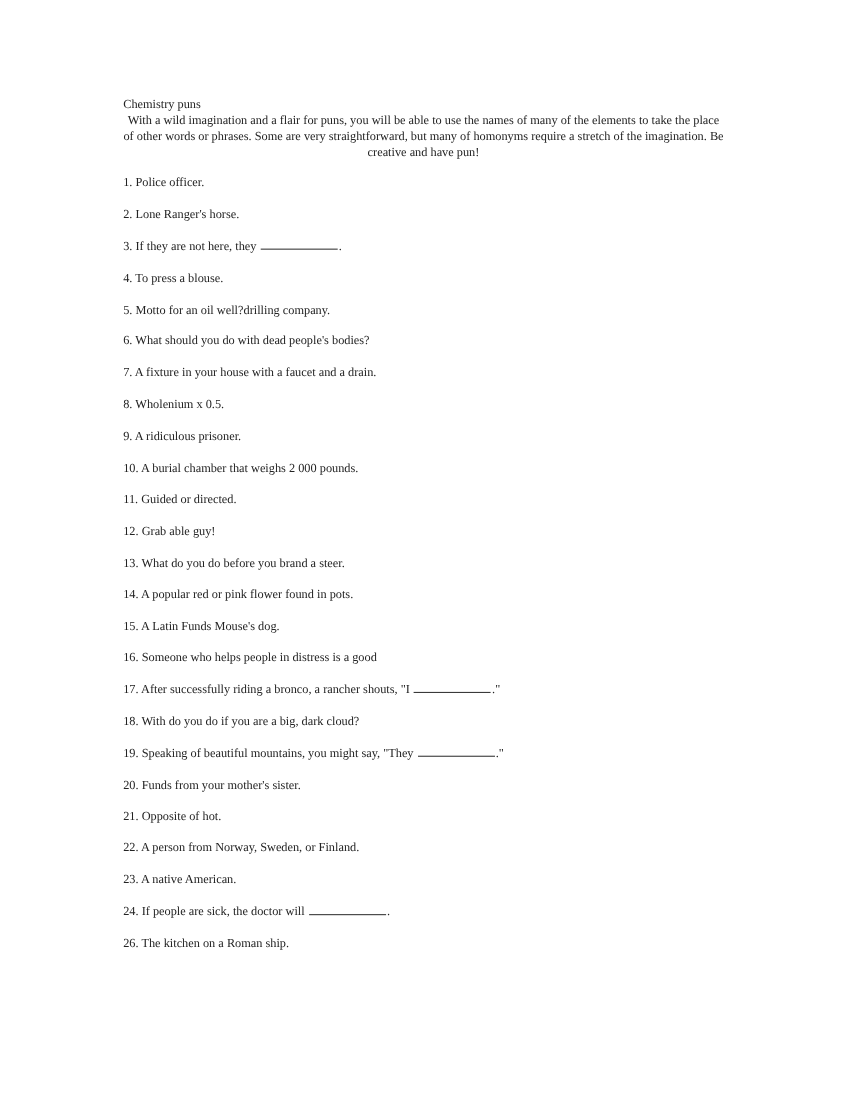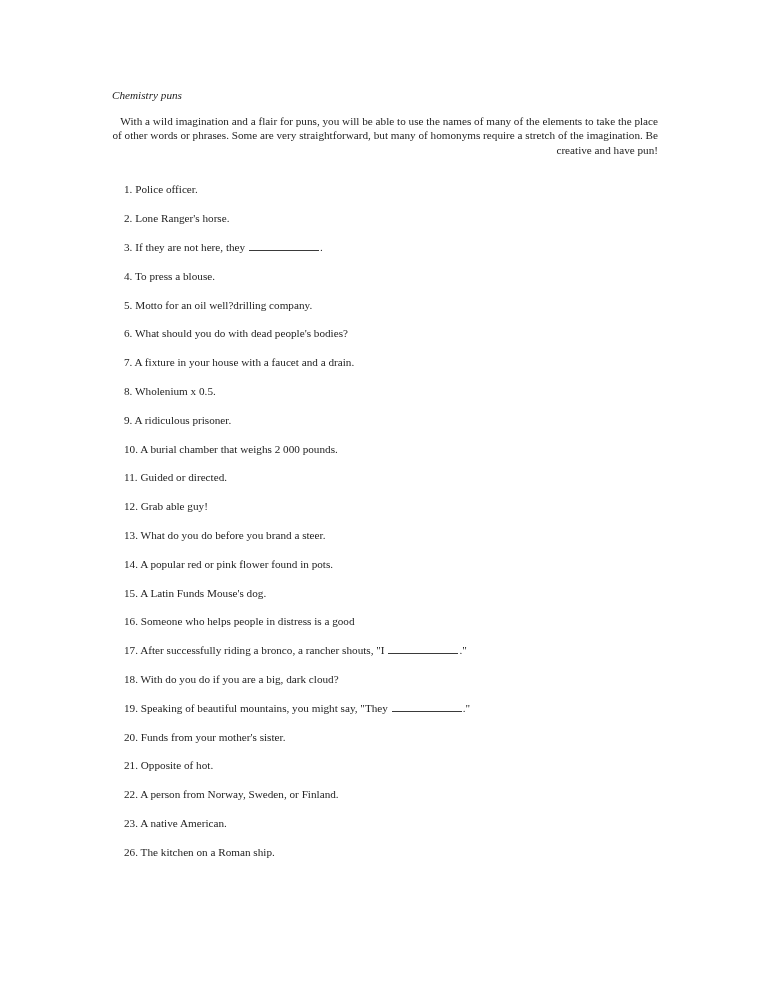--- a/index.html
+++ b/index.html
@@ -21,31 +21,30 @@
     position: absolute;
     left: 112px;
     top: 88px;
     width: 546px;
   }
   .doc-title {
     font-size: 11.2px;
     line-height: 14.6px;
     margin: 0;
     white-space: nowrap;
-    font-style: italic;
   }
   .intro {
     font-size: 11.2px;
     line-height: 14.6px;
-    margin: 11px 0 0 0;
-    text-align: right;
+    margin: 0 0 0 0;
+    text-align: center;
   }
   .puns-list {
     list-style: none;
-    margin: 12px;
+    margin: 0;
     padding: 0;
   }
   .pun-item {
     font-size: 11.2px;
     line-height: 14.5px;
     margin: 0;
     padding: 0;
     height: 28.8px;
     white-space: nowrap;
   }
@@ -89,17 +88,18 @@
         <li class="pun-item"><span>14.</span> <span>A popular red or pink flower found in pots.</span></li>
         <li class="pun-item"><span>15.</span> <span>A Latin Funds Mouse's dog.</span></li>
         <li class="pun-item"><span>16.</span> <span>Someone who helps people in distress is a good</span></li>
         <li class="pun-item"><span>17.</span> <span>After successfully riding a bronco, a rancher shouts, "I</span> <span class="blank w-short"></span><span>."</span></li>
         <li class="pun-item"><span>18.</span> <span>With do you do if you are a big, dark cloud?</span></li>
         <li class="pun-item"><span>19.</span> <span>Speaking of beautiful mountains, you might say, "They</span> <span class="blank w-short"></span><span>."</span></li>
         <li class="pun-item"><span>20.</span> <span>Funds from your mother's sister.</span></li>
         <li class="pun-item"><span>21.</span> <span>Opposite of hot.</span></li>
         <li class="pun-item"><span>22.</span> <span>A person from Norway, Sweden, or Finland.</span></li>
         <li class="pun-item"><span>23.</span> <span>A native American.</span></li>
+        <li class="pun-item"><span>24.</span> <span>If people are sick, the doctor will</span> <span class="blank w-short"></span><span>.</span></li>
         <li class="pun-item"><span>26.</span> <span>The kitchen on a Roman ship.</span></li>
       </ol>
 
   </div>
 </div>
 
 </body></html>

